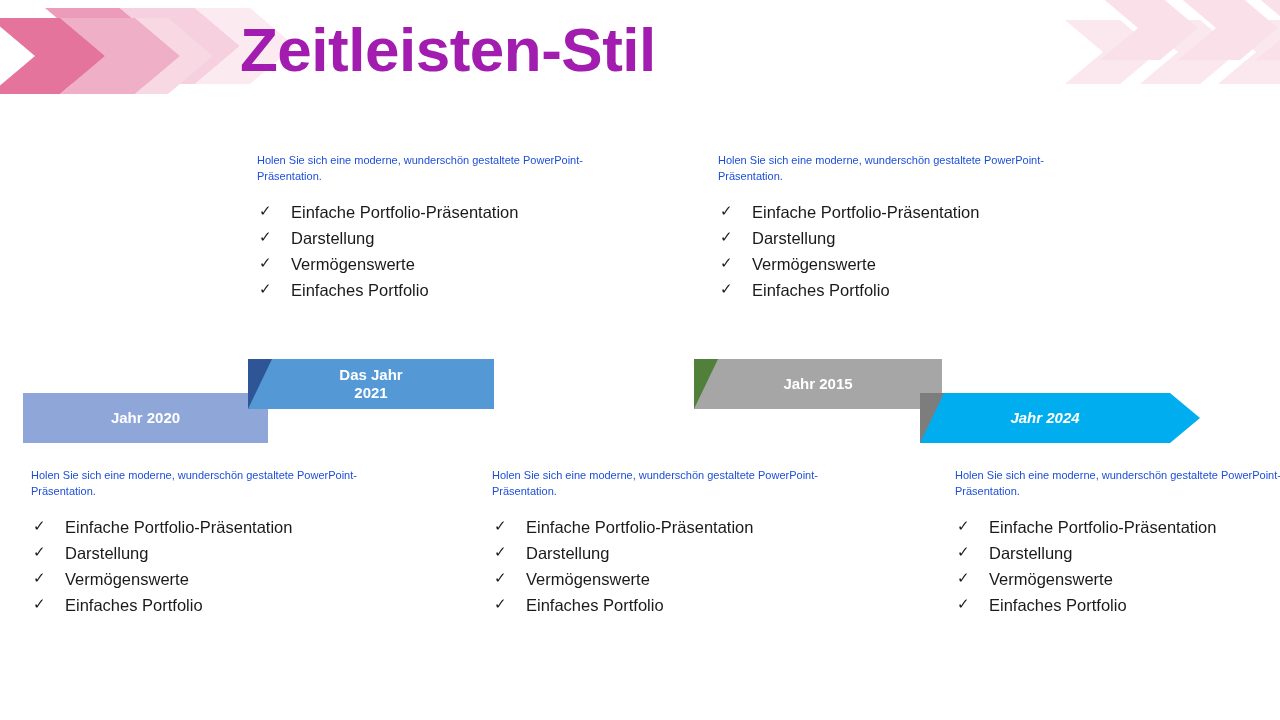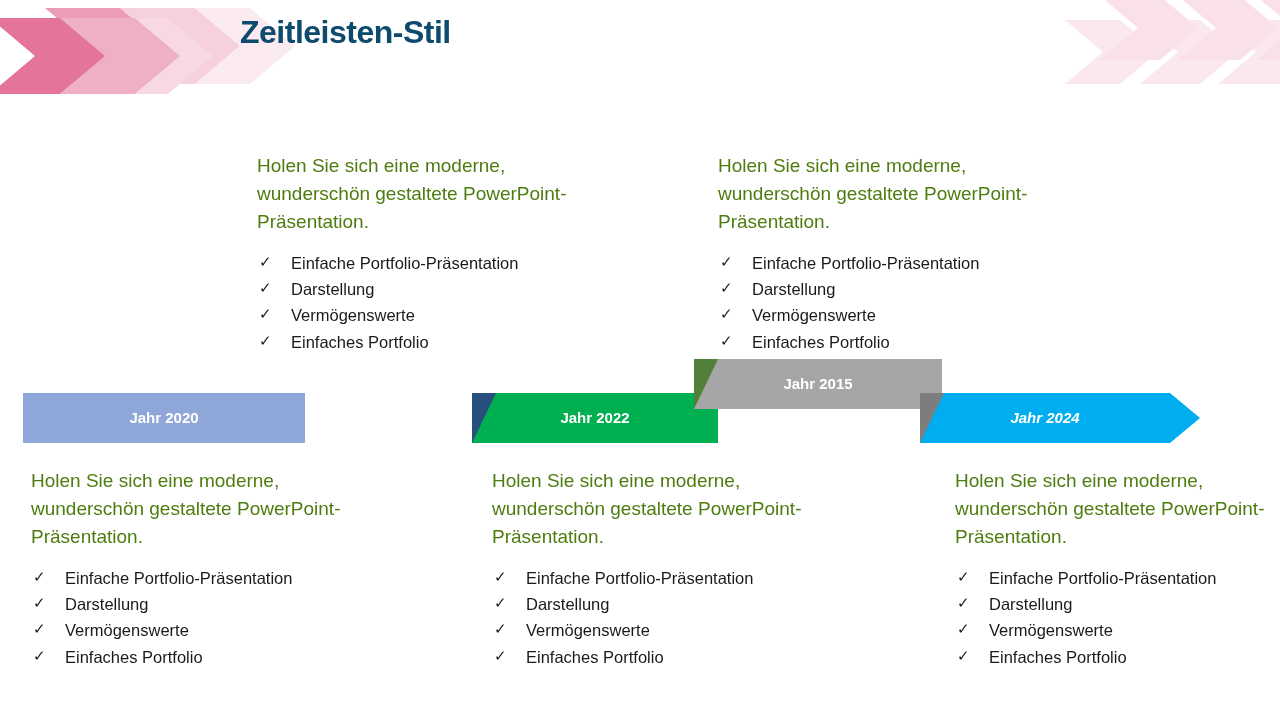--- a/index.html
+++ b/index.html
@@ -25,23 +25,23 @@
     width: 1280px;
     height: 100px;
     pointer-events: none;
   }
 
   
   #slide-title {
     position: absolute;
     left: 240px;
     top: 14px;
-    font-size: 32px;
+    font-size: 62px;
     font-weight: bold;
-    color: #0c4a6e;
+    color: #a21caf;
     letter-spacing: -0.5px;
     white-space: nowrap;
   }
 
   
   .bar {
     position: absolute;
     display: flex;
     align-items: center;
     justify-content: center;
@@ -67,23 +67,23 @@
     width: 0;
     height: 0;
   }
 
   
   .textblock {
     position: absolute;
     width: 330px;
   }
   .tb-para {
-    font-size: 19px;
+    font-size: 11px;
     line-height: 1.48;
-    color: #4d7c0f;
+    color: #1d4ed8;
     margin: 0 0 14px 0;
   }
   .tb-list {
     list-style: none;
     margin: 0;
     padding: 0;
   }
   .tb-list li {
     position: relative;
     padding-left: 34px;
@@ -138,31 +138,32 @@
   <div class="textblock" style="left:718px; top:152px;">
     <p class="tb-para">Holen Sie sich eine moderne, wunderschön gestaltete PowerPoint-Präsentation.</p>
     <ul class="tb-list">
       <li><span class="tb-check">✓</span><span>Einfache Portfolio-Präsentation</span></li>
       <li><span class="tb-check">✓</span><span>Darstellung</span></li>
       <li><span class="tb-check">✓</span><span>Vermögenswerte</span></li>
       <li><span class="tb-check">✓</span><span>Einfaches  Portfolio</span></li>
     </ul>
   </div>
 
-  <div class="bar" style="left:23px; top:393px; width:282px; height:50px;">
+  <div class="bar" style="left:23px; top:393px; width:245px; height:50px;">
     <div class="bar-body" style="background:#8EA6D8;"></div>
     <div class="bar-label">Jahr 2020</div>
   </div>
 
-
-  <div class="bar" style="left:472px; top:393px; width:246px; height:50px;">
-    <div class="bar-body" style="background:#00B050;"></div>
-    <div class="fold" style="left:0; top:0; border-left:24px solid #27507E; border-bottom:50px solid transparent;"></div>
-    <div class="bar-label">Jahr 2022</div>
-  </div>
+  <div class="bar" style="left:248px; top:359px; width:246px; height:50px;">
+    <div class="bar-body" style="background:#5499D6;"></div>
+    <div class="fold" style="left:0; top:0; border-left:24px solid #2E5596; border-bottom:50px solid transparent;"></div>
+    <div class="bar-label">Das Jahr
+2021</div>
+  </div>
+
 
   <div class="bar" style="left:694px; top:359px; width:248px; height:50px;">
     <div class="bar-body" style="background:#A6A6A6;"></div>
     <div class="fold" style="left:0; top:0; border-left:24px solid #51803A; border-bottom:50px solid transparent;"></div>
     <div class="bar-label">Jahr 2015</div>
   </div>
 
   <div class="bar" style="left:920px; top:393px; width:250px; height:50px;font-style:italic;">
     <div class="bar-body" style="background:#00AEEF;"></div>
     <div class="fold" style="left:0; top:0; border-left:24px solid #7D7D7D; border-bottom:50px solid transparent;"></div>

